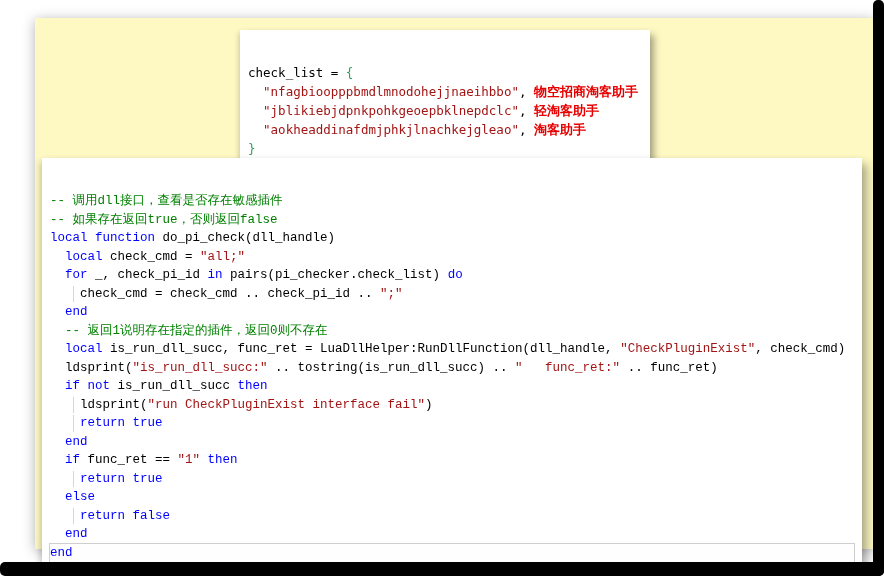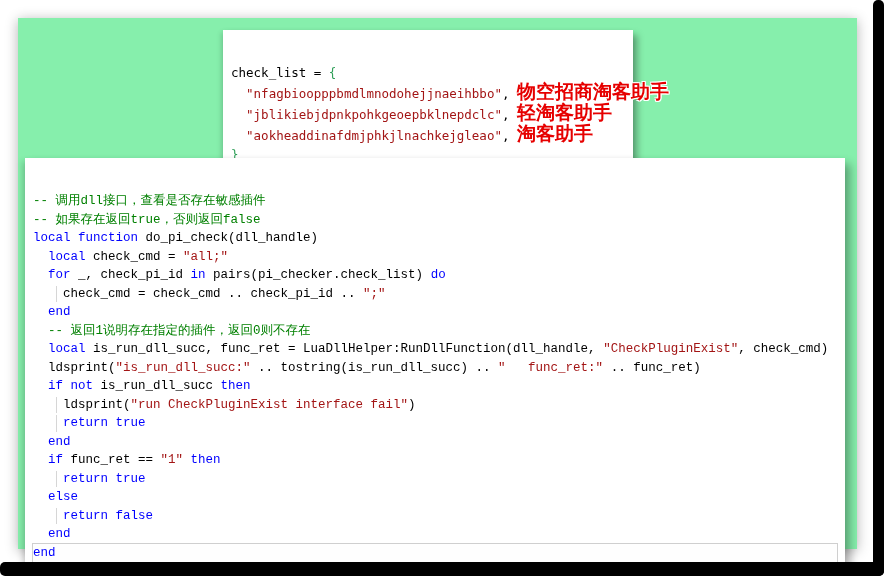--- a/index.html
+++ b/index.html
@@ -6,23 +6,23 @@
   html, body {
     margin: 0; padding: 0;
     width: 884px; height: 576px;
     background: #ffffff;
     overflow: hidden;
     position: relative;
     font-family: "DejaVu Sans", "Liberation Sans", sans-serif;
   }
   .page {
     position: absolute;
-    left: 18px; top: 18px;
+    left: 35px; top: 18px;
     width: 839px; height: 531px;
-    background: #86efac;
+    background: #fef9c3;
     box-shadow: 0 2px 12px rgba(0,0,0,0.30);
   }
   .panel {
     position: absolute;
     background: #ffffff;
     font-family: "DejaVu Sans Mono", "Liberation Mono", monospace;
     font-size: 12.5px;
     color: #000000;
     white-space: pre;
   }
@@ -48,21 +48,21 @@
     background: #d6d6d6;
   }
   .tok-plain   { color: var(--plain, #000000); }
   .tok-keyword { color: var(--keyword, #0000ff); }
   .tok-comment { color: var(--comment, #008000); }
   .tok-string  { color: var(--string, #a31515); }
   .tok-brace   { color: var(--brace, #2e9e57); }
   .tok-annotation {
     color: var(--annotation, #e60000);
     font-weight: bold;
-    font-size: 19px;
+    font-size: 13px;
     font-family: "DejaVu Sans", sans-serif;
     text-shadow: -1px -1px 0 #fff, 1px -1px 0 #fff, -1px 1px 0 #fff, 1px 1px 0 #fff, 0 1px 0 #fff, 1px 0 0 #fff;
   }
   .hl {
     outline: 1px solid #cfcfcf;
     background: #fefefe;
   }
   .edge-right {
     position: absolute;
     right: 0; top: 0;

